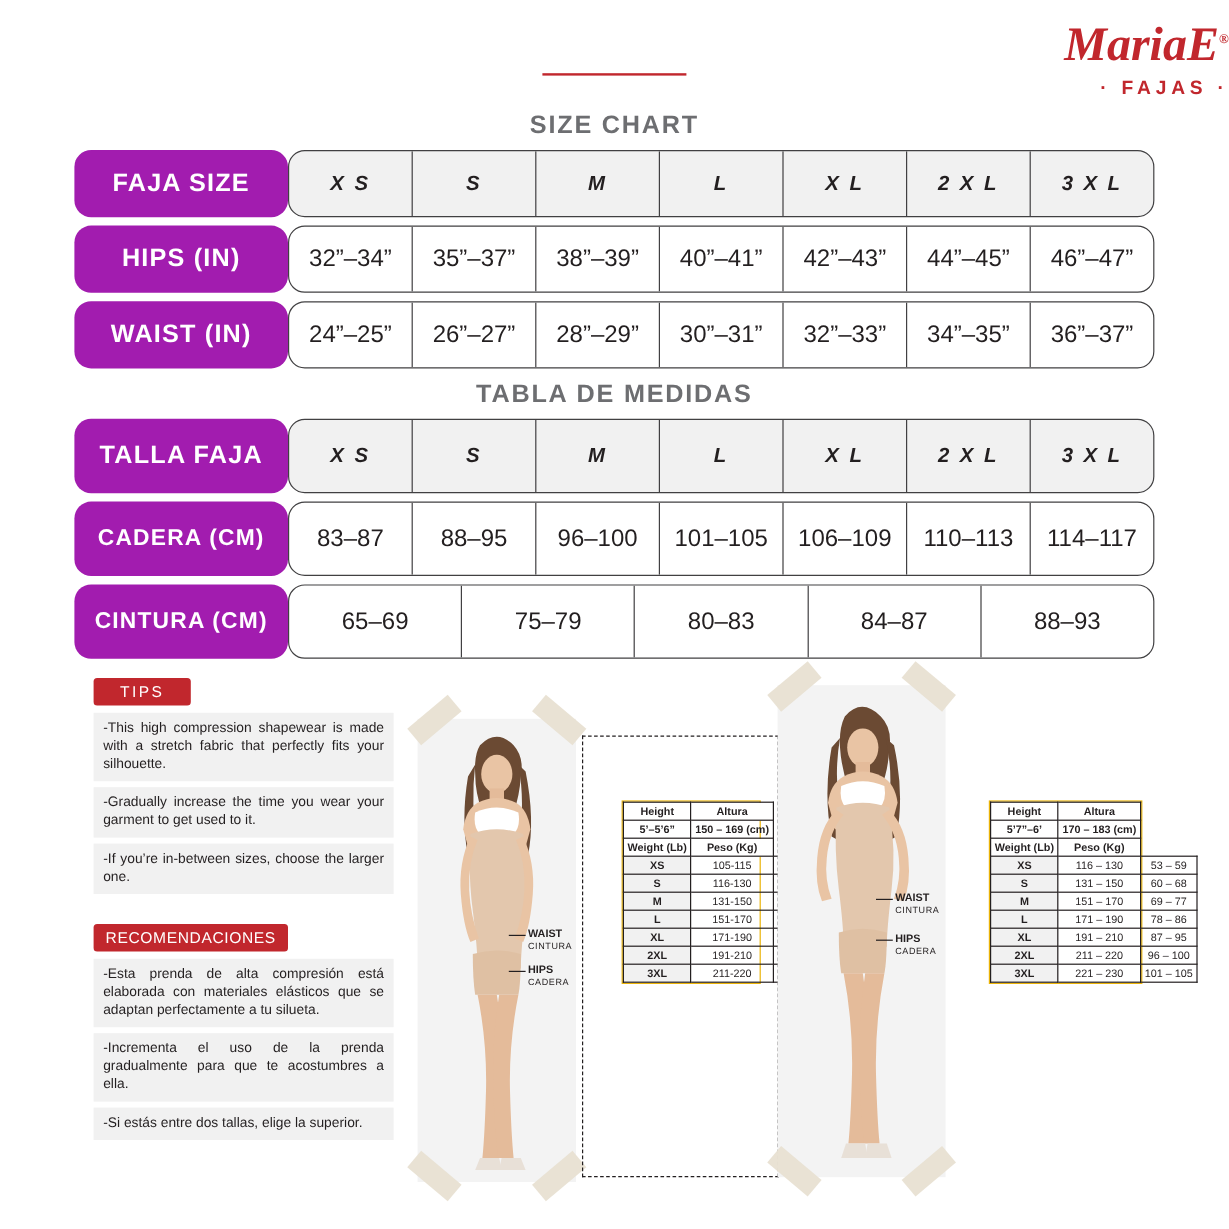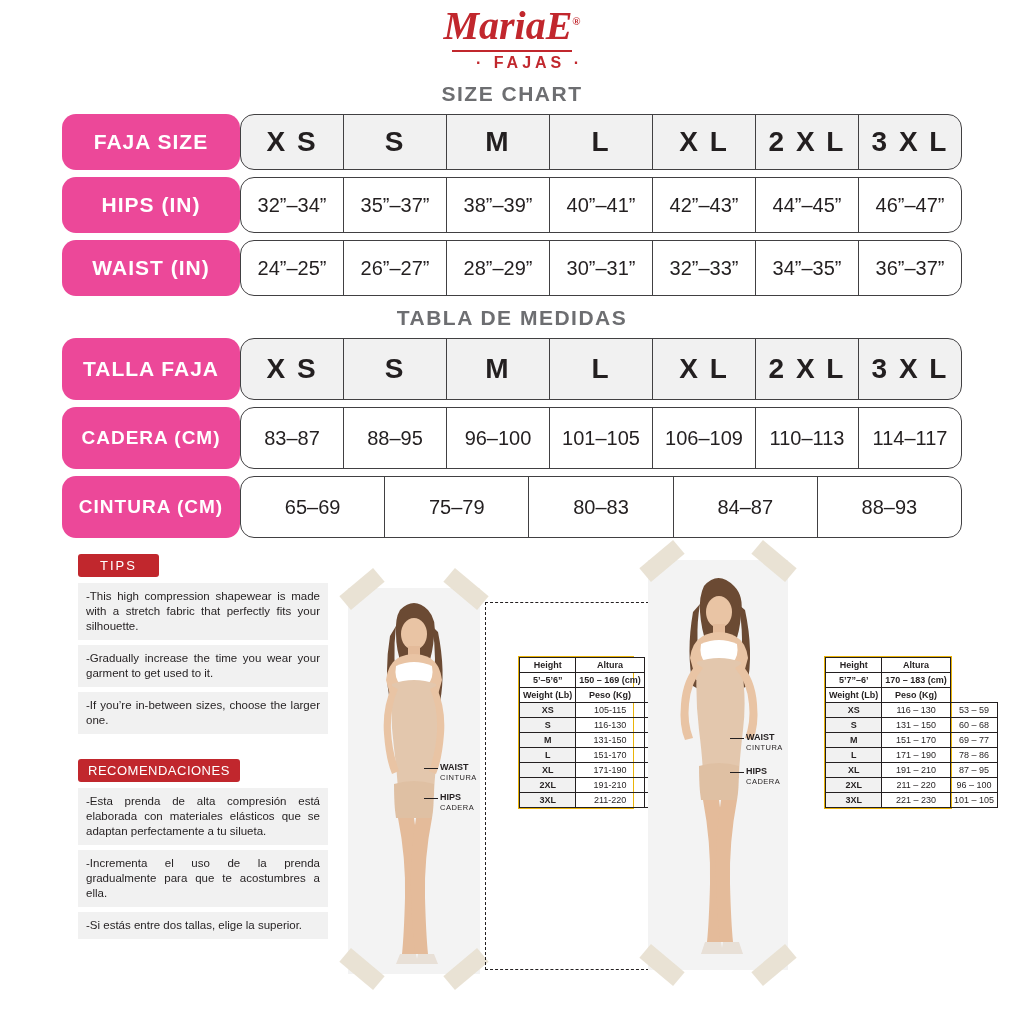--- a/index.html
+++ b/index.html
@@ -9,21 +9,21 @@
     background:#ffffff;
     font-family:"Liberation Sans", sans-serif;
     color:#231f20;
     position:relative;
     overflow:hidden;
   }
   .page { width:1024px; height:1024px; position:relative; }
 
   
   .logo-wrap {
-    width:100%; text-align:center; 
+    width:100%; text-align:right; padding-top:12px;
   }
   .logo-main {
     font-family:"Liberation Serif", serif;
     font-style:italic;
     font-weight:bold;
     font-size:40px;
     color:#c1272d;
     letter-spacing:0px;
     line-height:42px;
     position:relative;
@@ -56,21 +56,21 @@
   }
   .row {
     display:flex;
     align-items:stretch;
     margin-bottom:7px;
     height:56px;
   }
   .row.tall { height:62px;border-radius:25px; }
   .cell-label {
     width:178px;
-    background:#ec4899;
+    background:#a21caf;
     color:#ffffff;
     border-radius:14px;
     display:flex; align-items:center; justify-content:center;
     text-align:center;
     font-weight:bold;
     font-size:21px;
     letter-spacing:1px;
     line-height:22px;
     padding:0 6px;
     flex:0 0 178px;
@@ -90,21 +90,22 @@
     display:flex; align-items:center; justify-content:center;
     font-size:21px;
     border-right:1.5px solid #414042;
     color:#231f20;
     white-space:nowrap;
   }
   .cell:last-child { border-right:none; }
   .cell.head {
     font-weight:bold;
     letter-spacing:2px;
-    font-size:28px;
+    font-size:17px;
+    font-style:italic;
   }
   .cell.val { font-size:20px; }
 
   
   .bottom {
     position:relative;
     width:863px;
     height:440px;
     margin-top:8px;
   }

